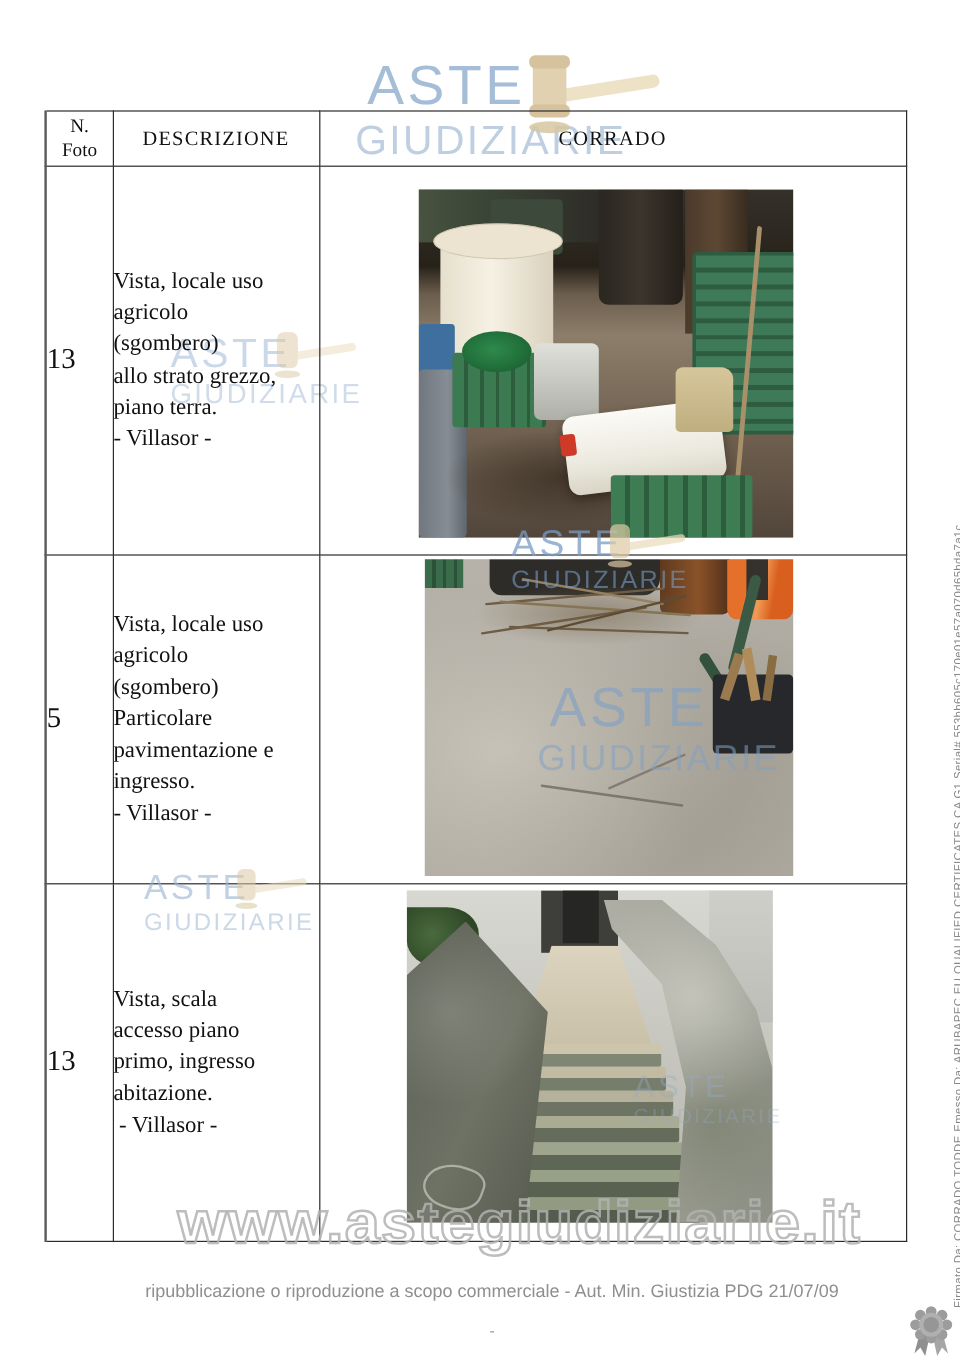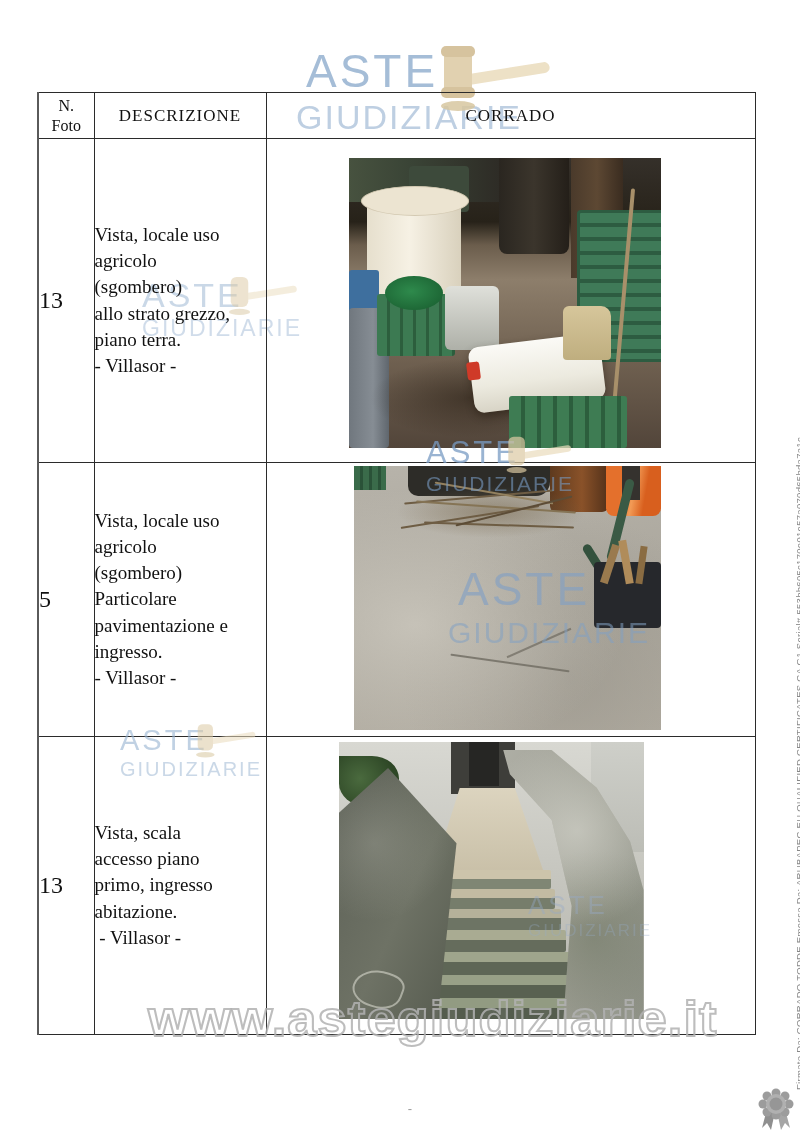--- a/index.html
+++ b/index.html
@@ -315,20 +315,21 @@
           <div class="squig"></div>
         </div>
       </td>
     </tr>
   </tbody>
     </table>
 
   <div class="wm-www">www.astegiudiziarie.it</div>
 
   <div class="footer">
+    <div>ripubblicazione o riproduzione a scopo commerciale - Aut. Min. Giustizia PDG 21/07/09</div>
   </div>
   <div class="page-dash">-</div>
 
   <div class="signature">Firmato Da: CORRADO TODDE Emesso Da: ARUBAPEC EU QUALIFIED CERTIFICATES CA G1 Serial# 553bb605c170e01e57a070d65bda7a1c</div>
 
   <svg class="seal" width="42" height="46" viewBox="0 0 42 46">
     <g>
       <polygon points="12,24 20,27 16,45 12,38 7,43" fill="#8f8f8f"></polygon>
       <polygon points="30,24 22,27 26,45 30,38 35,43" fill="#a5a5a5"></polygon>
       <circle cx="21" cy="8" r="4.5" fill="#9c9c9c"></circle>

